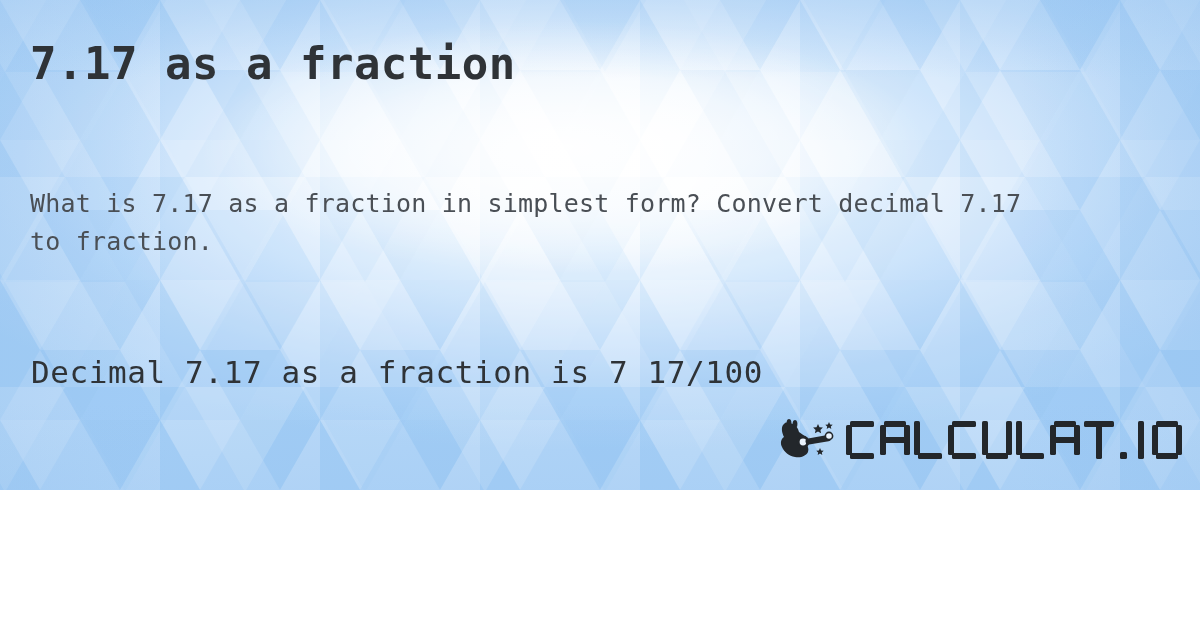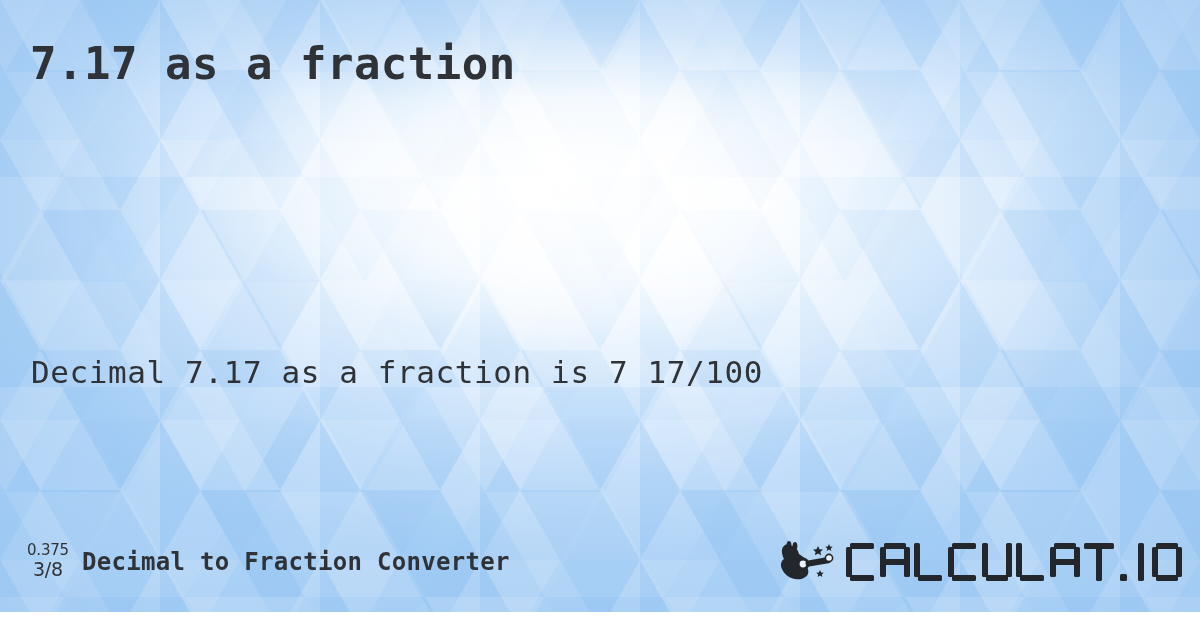--- a/index.html
+++ b/index.html
@@ -9,21 +9,21 @@
   body {
     width: 1200px;
     height: 630px;
     overflow: hidden;
     font-family: "DejaVu Sans Mono", monospace;
   }
 
   #page {
     position: relative;
     width: 1200px;
-    height: 612px;
+    height: 490px;
     overflow: hidden;
     background: #22c55e;
   }
 
   
   .bg-layer {
     position: absolute;
     inset: 0;
     pointer-events: none;
   }
@@ -201,32 +201,26 @@
     </svg>
   </div>
 
   <div class="bg-layer bg-glow"></div>
   <div class="bg-layer bg-vign"></div>
 
   <div class="content">
 
     <div class="page-title">7.17 as a fraction</div>
 
+    <div class="subtitle">What is 7.17 as a fraction in simplest form? Convert decimal 7.17 to fraction.</div>
 
     <div class="answer">Decimal 7.17 as a fraction is 7 17/100</div>
 
     <div class="footer">
 
-      <div class="footer-left">
-        <div class="frac-logo">
-          <div class="frac-top">0.375</div>
-          <div class="frac-bot">3/8</div>
-        </div>
-        <div class="footer-title">Decimal to Fraction Converter</div>
-      </div>
 
       <div class="footer-right">
 
         <svg class="wand-icon" viewBox="0 0 62 44">
 
           <path d="M5 7 C3 10 4 15 6 19 C3 21 2 25 4 29 C6 34 11 38 17 39
                    C23 40 28 38 30 34 C31 31 30 28 28 26
                    C30 24 30 21 28 19 L21 14
                    C20 10 18 7 15 6 C12 5 9 4 7 5 Z" fill="#23272b"></path>
 

